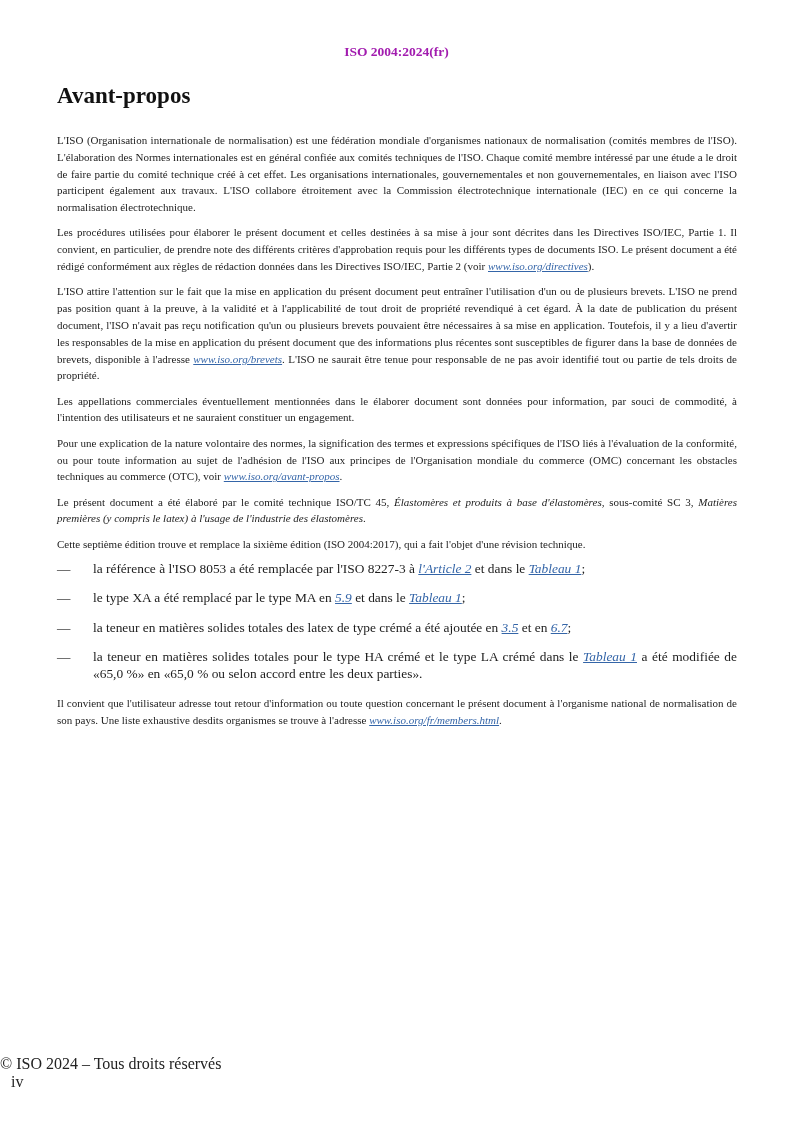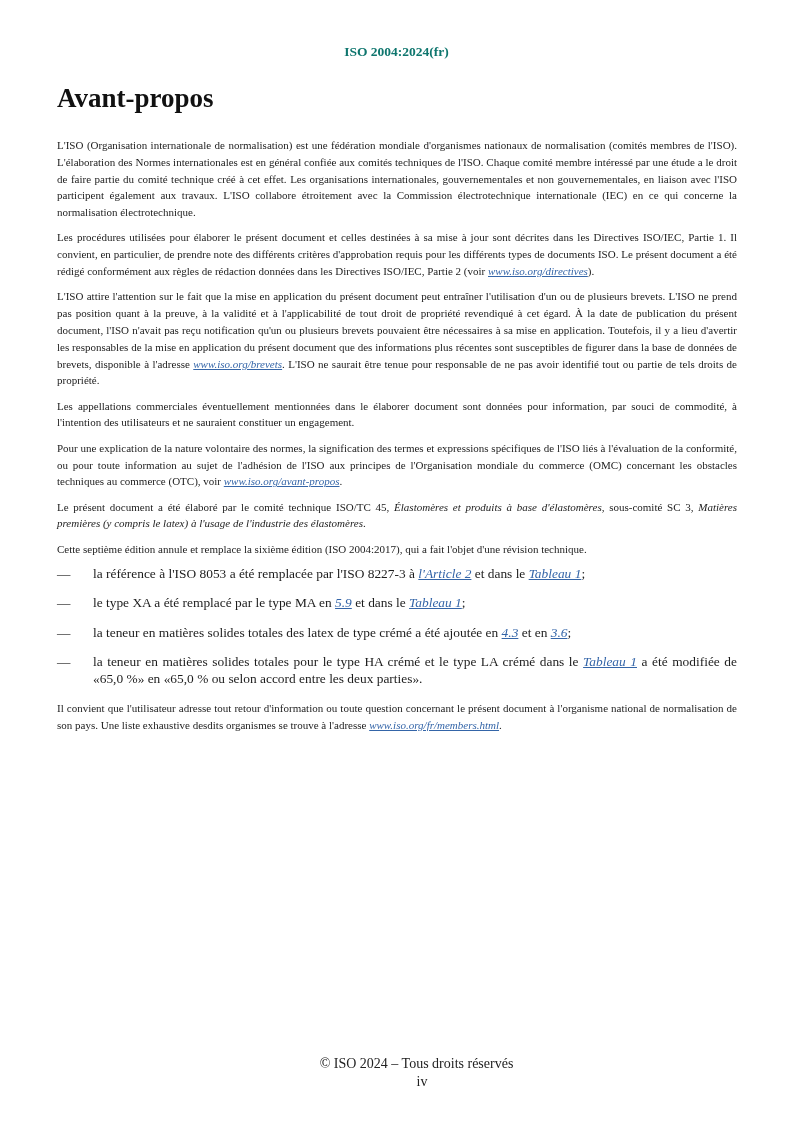--- a/index.html
+++ b/index.html
@@ -14,30 +14,30 @@
   }
   .running-header {
     position: absolute;
     top: 44px;
     left: 0;
     right: 0;
     text-align: center;
     font-weight: 700;
     font-size: 13.5px;
     line-height: 16px;
-    color: #0f766e;
+    color: #a21caf;
   }
   .body-area {
     position: absolute;
     top: 83px;
     left: 57px;
     width: 680px;
   }
   .section-title {
-    font-size: 27px;
+    font-size: 23px;
     font-weight: 700;
     margin: 0 0 23px 0;
     color: #111;
   }
   .para {
     font-size: 11px;
     line-height: 16.8px;
     text-align: justify;
     margin: 0 0 8.5px 0;
   }
@@ -59,47 +59,45 @@
     text-decoration: underline;
     cursor: pointer;
     font-style: italic;
   }
   em { font-style: italic; }
   .footer {
     position: absolute;
     top: 1056px;
     left: 0;
     right: 0;
-    text-align: center;
-    font-size: 14px;
+    font-size: 16px;
     line-height: 15px;
     color: #222;
-    margin-left: 40px;
   }
   .page-number { margin-top: 3px; padding-left: 11px; }
 </style>
 </head>
 <body>
 
 <div class="page">
   <div class="running-header">ISO 2004:2024(fr)</div>
 
   <div class="body-area">
     <h1 class="section-title">Avant-propos</h1>
     <div>
         <div class="para"><span>L'ISO (Organisation internationale de normalisation) est une fédération mondiale d'organismes nationaux de normalisation (comités membres de l'ISO). L'élaboration des Normes internationales est en général confiée aux comités techniques de l'ISO. Chaque comité membre intéressé par une étude a le droit de faire partie du comité technique créé à cet effet. Les organisations internationales, gouvernementales et non gouvernementales, en liaison avec l'ISO participent également aux travaux. L'ISO collabore étroitement avec la Commission électrotechnique internationale (IEC) en ce qui concerne la normalisation électrotechnique.</span></div>
         <div class="para"><span>Les procédures utilisées pour élaborer le présent document et celles destinées à sa mise à jour sont décrites dans les Directives ISO/IEC, Partie 1. Il convient, en particulier, de prendre note des différents critères d'approbation requis pour les différents types de documents ISO. Le présent document a été rédigé conformément aux règles de rédaction données dans les Directives ISO/IEC, Partie 2 (voir </span><a href="#" class="link">www.iso.org/directives</a><span>).</span></div>
         <div class="para"><span>L'ISO attire l'attention sur le fait que la mise en application du présent document peut entraîner l'utilisation d'un ou de plusieurs brevets. L'ISO ne prend pas position quant à la preuve, à la validité et à l'applicabilité de tout droit de propriété revendiqué à cet égard. À la date de publication du présent document, l'ISO n'avait pas reçu notification qu'un ou plusieurs brevets pouvaient être nécessaires à sa mise en application. Toutefois, il y a lieu d'avertir les responsables de la mise en application du présent document que des informations plus récentes sont susceptibles de figurer dans la base de données de brevets, disponible à l'adresse </span><a href="#" class="link">www.iso.org/brevets</a><span>. L'ISO ne saurait être tenue pour responsable de ne pas avoir identifié tout ou partie de tels droits de propriété.</span></div>
         <div class="para"><span>Les appellations commerciales éventuellement mentionnées dans le élaborer document sont données pour information, par souci de commodité, à l'intention des utilisateurs et ne sauraient constituer un engagement.</span></div>
         <div class="para"><span>Pour une explication de la nature volontaire des normes, la signification des termes et expressions spécifiques de l'ISO liés à l'évaluation de la conformité, ou pour toute information au sujet de l'adhésion de l'ISO aux principes de l'Organisation mondiale du commerce (OMC) concernant les obstacles techniques au commerce (OTC), voir </span><a href="#" class="link">www.iso.org/avant-propos</a><span>.</span></div>
         <div class="para"><span>Le présent document a été élaboré par le comité technique ISO/TC 45, </span><em>Élastomères et produits à base d'élastomères</em><span>, sous-comité SC 3, </span><em>Matières premières (y compris le latex) à l'usage de l'industrie des élastomères</em><span>.</span></div>
-        <div class="para"><span>Cette septième édition annule et remplace la sixième édition (ISO 2004:2017), qui a fait l'objet d'une révision technique.</span></div>
+        <div class="para"><span>Cette septième édition trouve et remplace la sixième édition (ISO 2004:2017), qui a fait l'objet d'une révision technique.</span></div>
         <div class="list-item"><span class="dash">—</span><span>la référence à l'ISO 8053 a été remplacée par l'ISO 8227-3 à </span><a href="#" class="link">l'Article 2</a><span> et dans le </span><a href="#" class="link">Tableau 1</a><span>;</span></div>
         <div class="list-item"><span class="dash">—</span><span>le type XA a été remplacé par le type MA en </span><a href="#" class="link">5.9</a><span> et dans le </span><a href="#" class="link">Tableau 1</a><span>;</span></div>
-        <div class="list-item"><span class="dash">—</span><span>la teneur en matières solides totales des latex de type crémé a été ajoutée en </span><a href="#" class="link">4.3</a><span> et en </span><a href="#" class="link">3.6</a><span>;</span></div>
+        <div class="list-item"><span class="dash">—</span><span>la teneur en matières solides totales des latex de type crémé a été ajoutée en </span><a href="#" class="link">3.5</a><span> et en </span><a href="#" class="link">6.7</a><span>;</span></div>
         <div class="list-item"><span class="dash">—</span><span>la teneur en matières solides totales pour le type HA crémé et le type LA crémé dans le </span><a href="#" class="link">Tableau 1</a><span> a été modifiée de «65,0 %» en «65,0 % ou selon accord entre les deux parties».</span></div>
         <div class="para"><span>Il convient que l'utilisateur adresse tout retour d'information ou toute question concernant le présent document à l'organisme national de normalisation de son pays. Une liste exhaustive desdits organismes se trouve à l'adresse </span><a href="#" class="link">www.iso.org/fr/members.html</a><span>.</span></div>
       </div>
   </div>
 
   <div class="footer">
     <div>© ISO 2024 – Tous droits réservés</div>
     <div class="page-number">iv</div>
   </div>
 </div>

